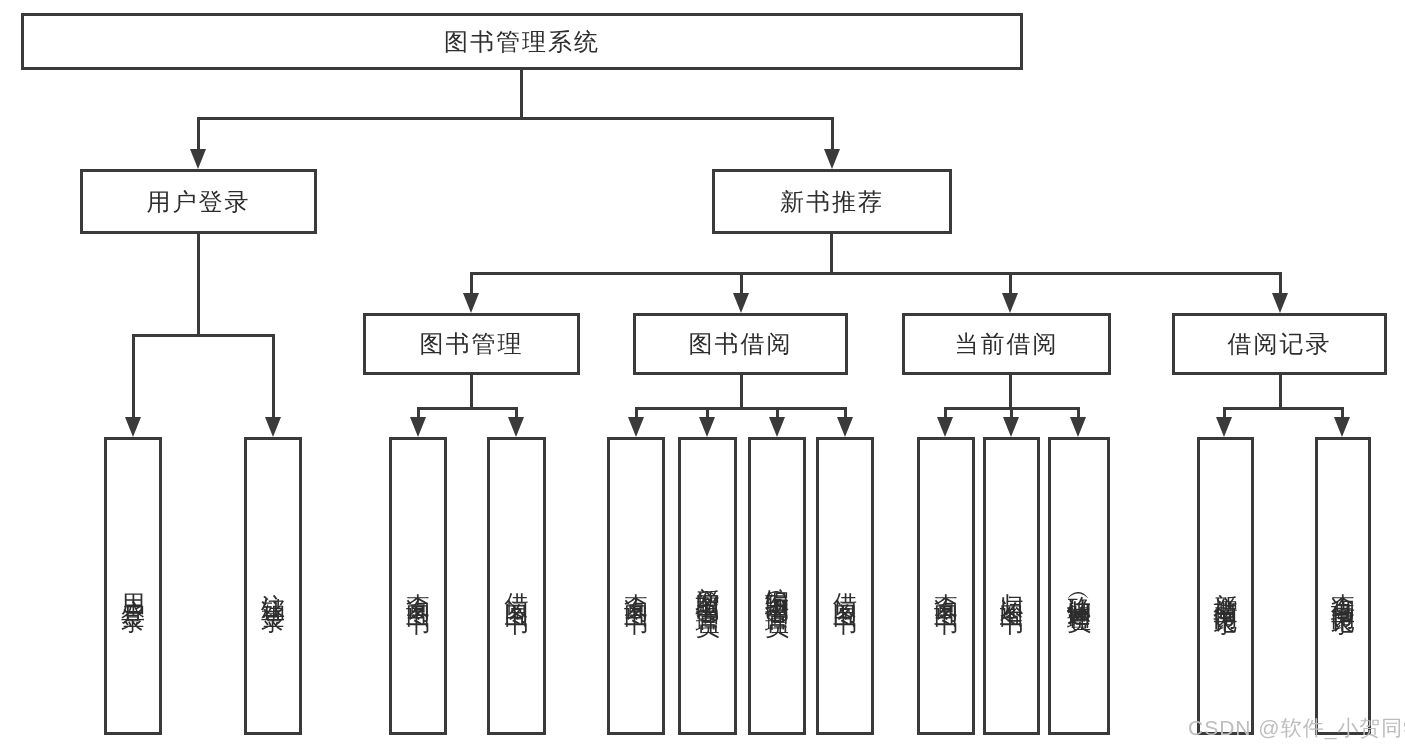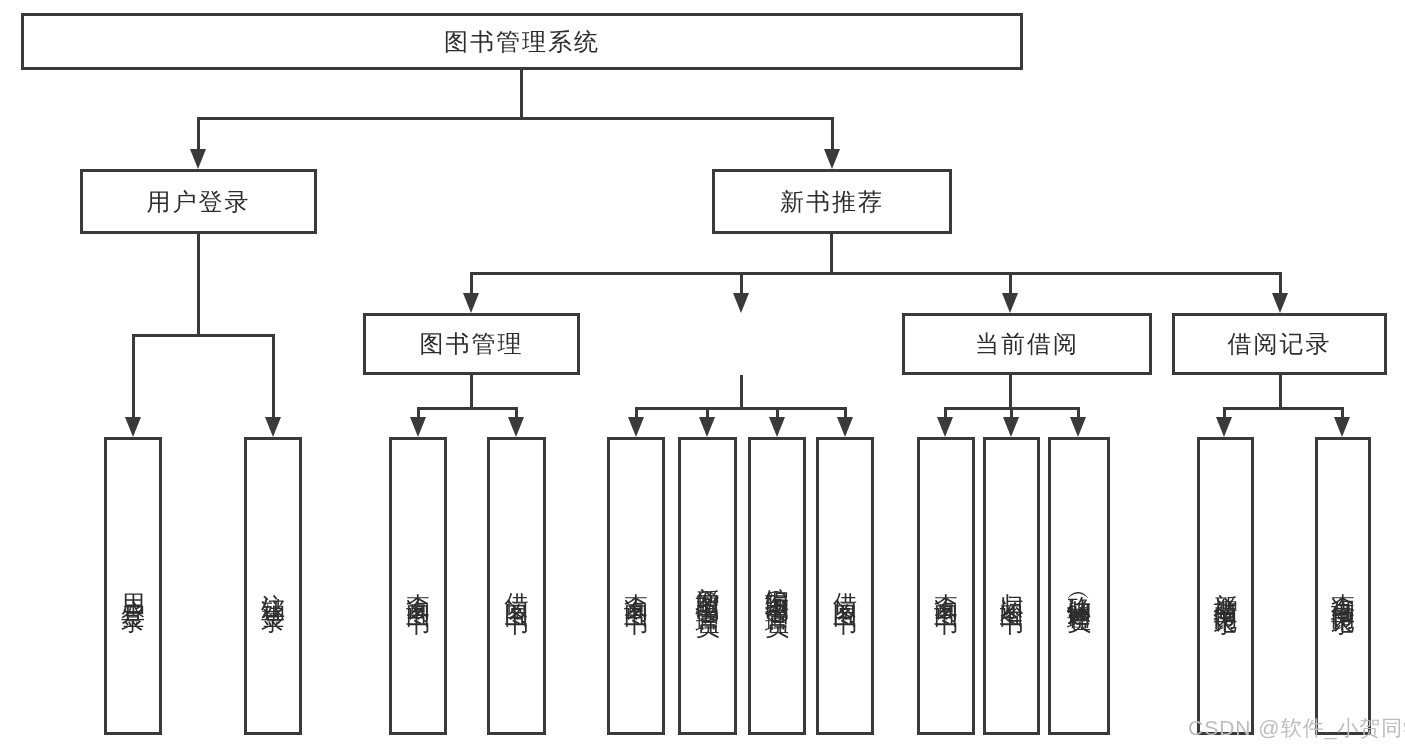--- a/index.html
+++ b/index.html
@@ -71,21 +71,24 @@
   <div class="node" style="left:80px;top:169px;width:237px;height:65px;">
     <span class="hlabel">用户登录</span>
   </div>
   <div class="node" style="left:712px;top:169px;width:240px;height:65px;">
     <span class="hlabel">新书推荐</span>
   </div>
 
   <div class="node" style="left:363px;top:313px;width:217px;height:62px;">
     <span class="hlabel">图书管理</span>
   </div>
-  <div class="node" style="left:902px;top:313px;width:250px;height:62px;">
+  <div class="node" style="left:633px;top:313px;width:215px;height:62px;">
+    <span class="hlabel">图书借阅</span>
+  </div>
+  <div class="node" style="left:902px;top:313px;width:209px;height:62px;">
     <span class="hlabel">当前借阅</span>
   </div>
   <div class="node" style="left:1172px;top:313px;width:215px;height:62px;">
     <span class="hlabel">借阅记录</span>
   </div>
 
   <div class="node" style="left:104px;top:437px;width:58px;height:298px;">
     <span class="vlabel">用户登录</span>
   </div>
   <div class="node" style="left:244px;top:437px;width:58px;height:298px;">

